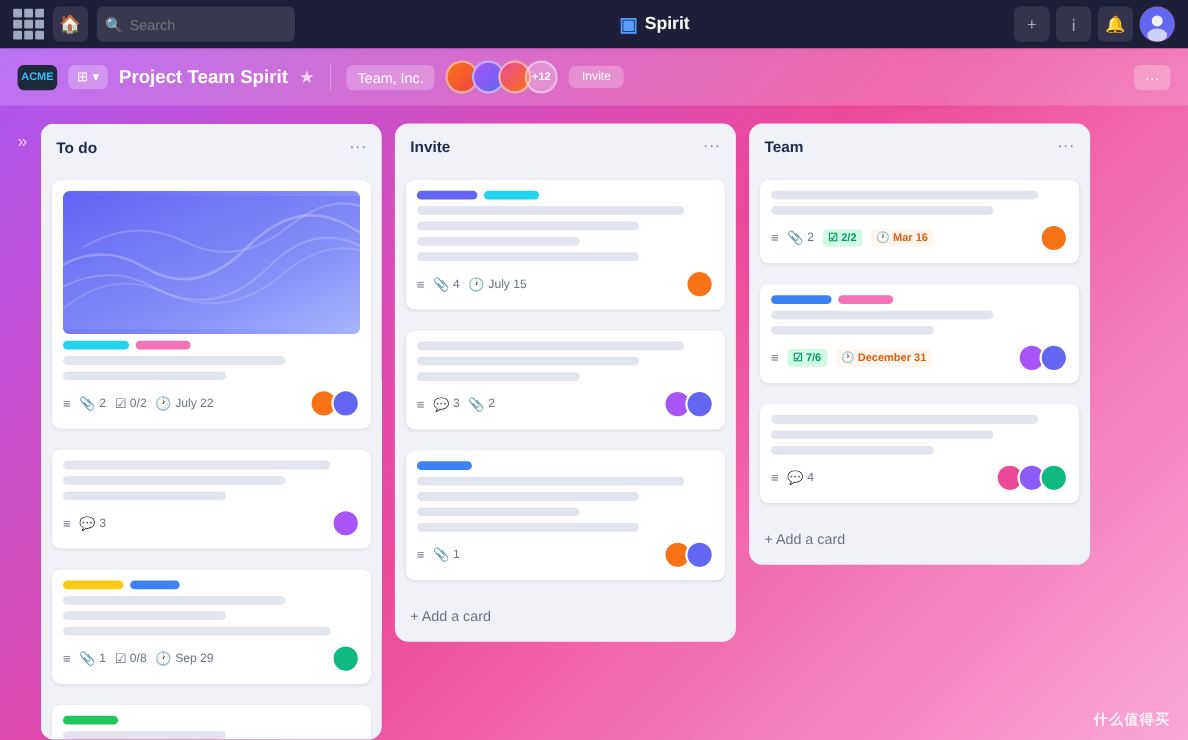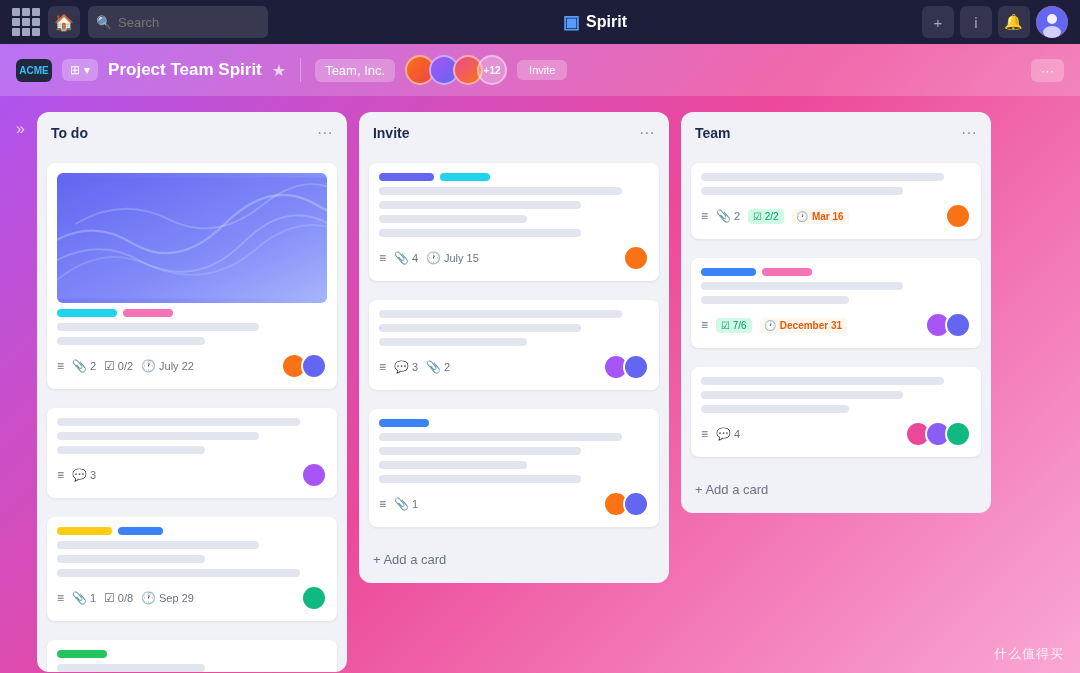--- a/index.html
+++ b/index.html
@@ -314,21 +314,21 @@
       margin-left: -6px;
     }
     .c-avatar:first-child { margin-left: 0; }
 
     .badge-green {
       background: #d1fae5;
       color: #059669;
       border-radius: 4px;
       padding: 2px 5px;
       font-size: 10px;
-      font-weight: 400;
+      font-weight: 700;
       display: flex; align-items: center; gap: 3px;
     }
     .badge-orange {
       background: #fff7ed;
       color: #ea580c;
       border-radius: 4px;
       padding: 2px 5px;
       font-size: 10px;
       font-weight: 600;
       display: flex; align-items: center; gap: 3px;
@@ -350,21 +350,21 @@
       text-align: left;
     }
 
     
     .watermark {
       position: fixed;
       bottom: 10px;
       right: 16px;
       color: rgba(255,255,255,0.85);
       font-size: 13px;
-      font-weight: 400;
+      font-weight: 700;
       letter-spacing: 1px;
     }
 
     
     .cover-svg {
       width: 100%; height: 100%;
     }
   </style>
 </head>
 <body>

